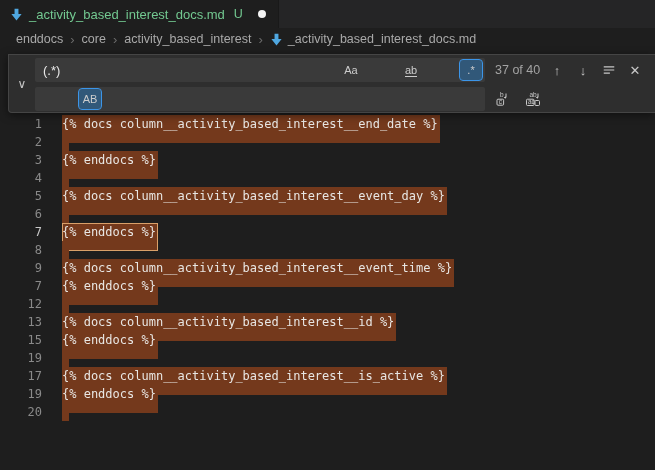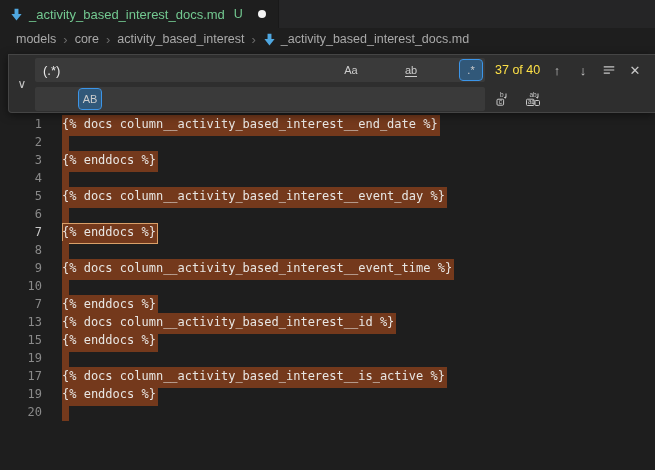--- a/index.html
+++ b/index.html
@@ -54,21 +54,21 @@
     flex: 1; min-width: 0; background: transparent; border: none; outline: none;
     color: #e8e8e8; font-size: 13px; font-family: "Liberation Sans", sans-serif;
   }
   .opt {
     width: 22px; height: 20px; border-radius: 3px; flex: none;
     display: flex; align-items: center; justify-content: center;
     color: #cccccc; font-size: 11px; cursor: pointer; margin-left: 36px;
   }
   .opt.active { background: rgba(38,132,210,0.42); outline: 1px solid #3c95e8; }
   .opt .ww { border-bottom: 1px solid #cccccc; padding-bottom: 0px; }
-  .match-count { margin-left: 10px; font-size: 12.5px; color: #fde047; white-space: nowrap; }
+  .match-count { margin-left: 10px; font-size: 12.5px; color: #a3a3a3; white-space: nowrap; }
   .fw-btns { margin-left: auto; margin-right: 6px; display: flex; gap: 6px; }
   .icon-btn {
     width: 20px; height: 20px; border-radius: 3px; color: #c8c8c8;
     display: flex; align-items: center; justify-content: center;
     font-size: 13px; cursor: pointer;
   }
   .rep-btns { display: flex; gap: 10px; margin-left: 8px; }
 
   
   .code {
@@ -76,21 +76,21 @@
     font-family: "DejaVu Sans Mono", "Liberation Mono", monospace;
     font-size: 12px; line-height: 18px; color: #e8e6e3; overflow: hidden;
   }
   .line { display: flex; height: 18px; }
   .gutter {
     width: 42px; flex: none; text-align: right; color: #8a8a8a;
     font-size: 12px; user-select: none;
   }
   .gutter.active { color: #c8c8c8; }
   .line-text { margin-left: 20px; white-space: pre; }
-  .hl { background: #74391c; display: inline-block; height: 21px; padding-right: 2px; text-align: center; }
+  .hl { background: #74391c; display: inline-block; height: 28px; padding-right: 2px; text-align: center; }
   .hl.current { outline: 1px solid #d9a069; outline-offset: -1px; }
   .hl-empty { display: inline-block; width: 7px; height: 18px; background: #74391c; }
 </style>
 </head>
 <body>
 
 <div class="tabbar">
   <div class="tab">
     <span class="md-icon">
         <svg width="13" height="13" viewBox="0 0 16 16" style="display:block">
@@ -98,21 +98,21 @@
         </svg>
       </span>
     <span class="tab-label">_activity_based_interest_docs.md</span>
     <span class="git-badge">U</span>
     <span class="dirty-dot"></span>
   </div>
 </div>
 
 <div class="breadcrumbs" id="breadcrumbs">
     <span class="crumb">
-      <span>models</span>
+      <span>enddocs</span>
     </span>
     <span class="crumb-sep">›</span>
     <span class="crumb">
       <span>core</span>
     </span>
     <span class="crumb-sep">›</span>
     <span class="crumb">
       <span>activity_based_interest</span>
     </span>
     <span class="crumb-sep">›</span>
@@ -216,26 +216,26 @@
       </div>
       <div class="line">
         <span class="gutter">8</span>
         <span class="line-text"><span class="hl-empty"></span></span>
       </div>
       <div class="line">
         <span class="gutter">9</span>
         <span class="line-text"><span class="hl">{% docs column__activity_based_interest__event_time %}</span></span>
       </div>
       <div class="line">
-        <span class="gutter">10</span>
-        <span class="line-text"><span class="hl-empty"></span></span>
-      </div>
-      <div class="line">
         <span class="gutter">7</span>
         <span class="line-text"><span class="hl">{% enddocs %}</span></span>
+      </div>
+      <div class="line">
+        <span class="gutter">12</span>
+        <span class="line-text"><span class="hl-empty"></span></span>
       </div>
       <div class="line">
         <span class="gutter">13</span>
         <span class="line-text"><span class="hl">{% docs column__activity_based_interest__id %}</span></span>
       </div>
       <div class="line">
         <span class="gutter">15</span>
         <span class="line-text"><span class="hl">{% enddocs %}</span></span>
       </div>
       <div class="line">

